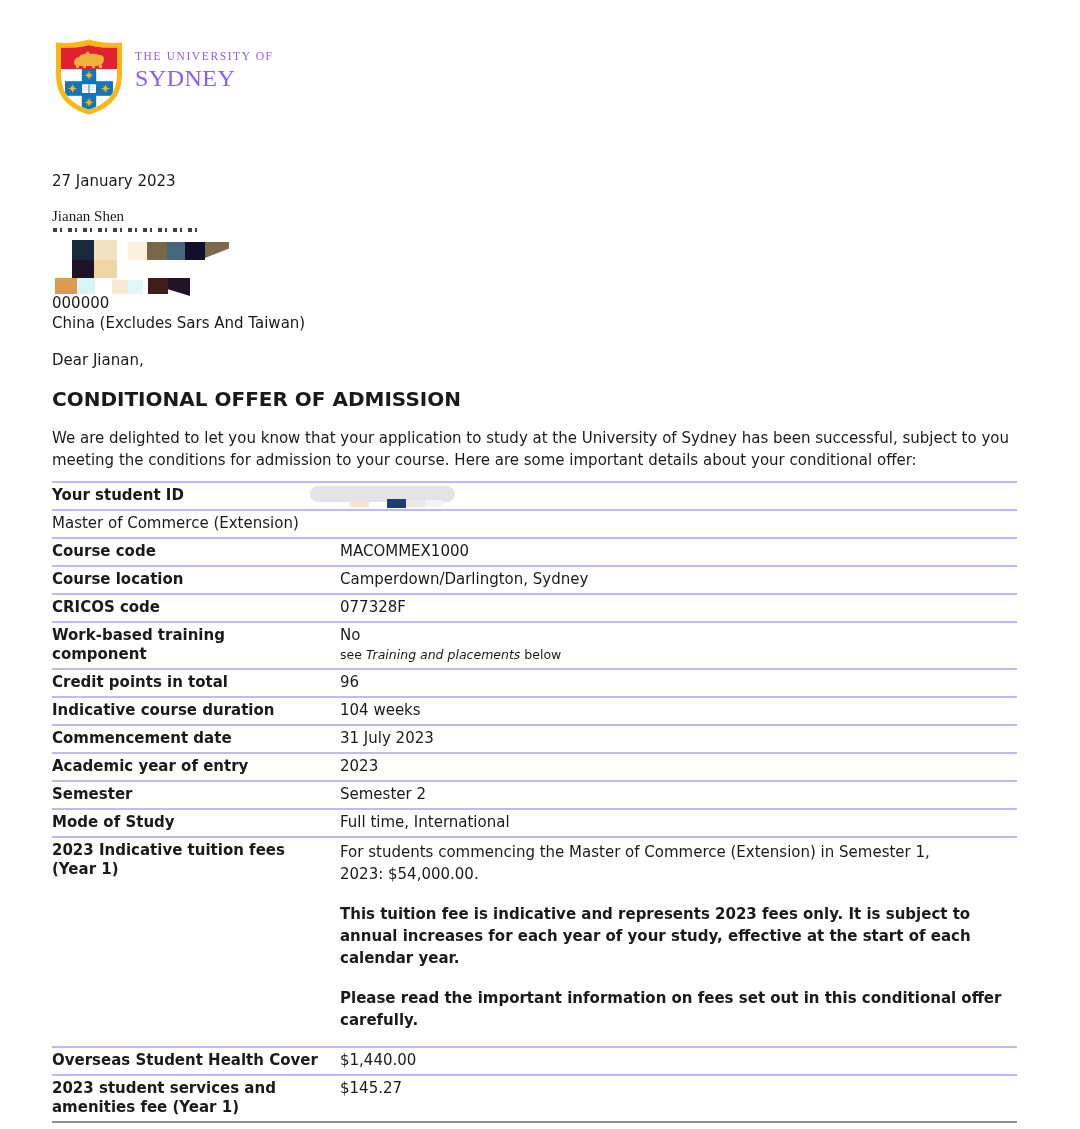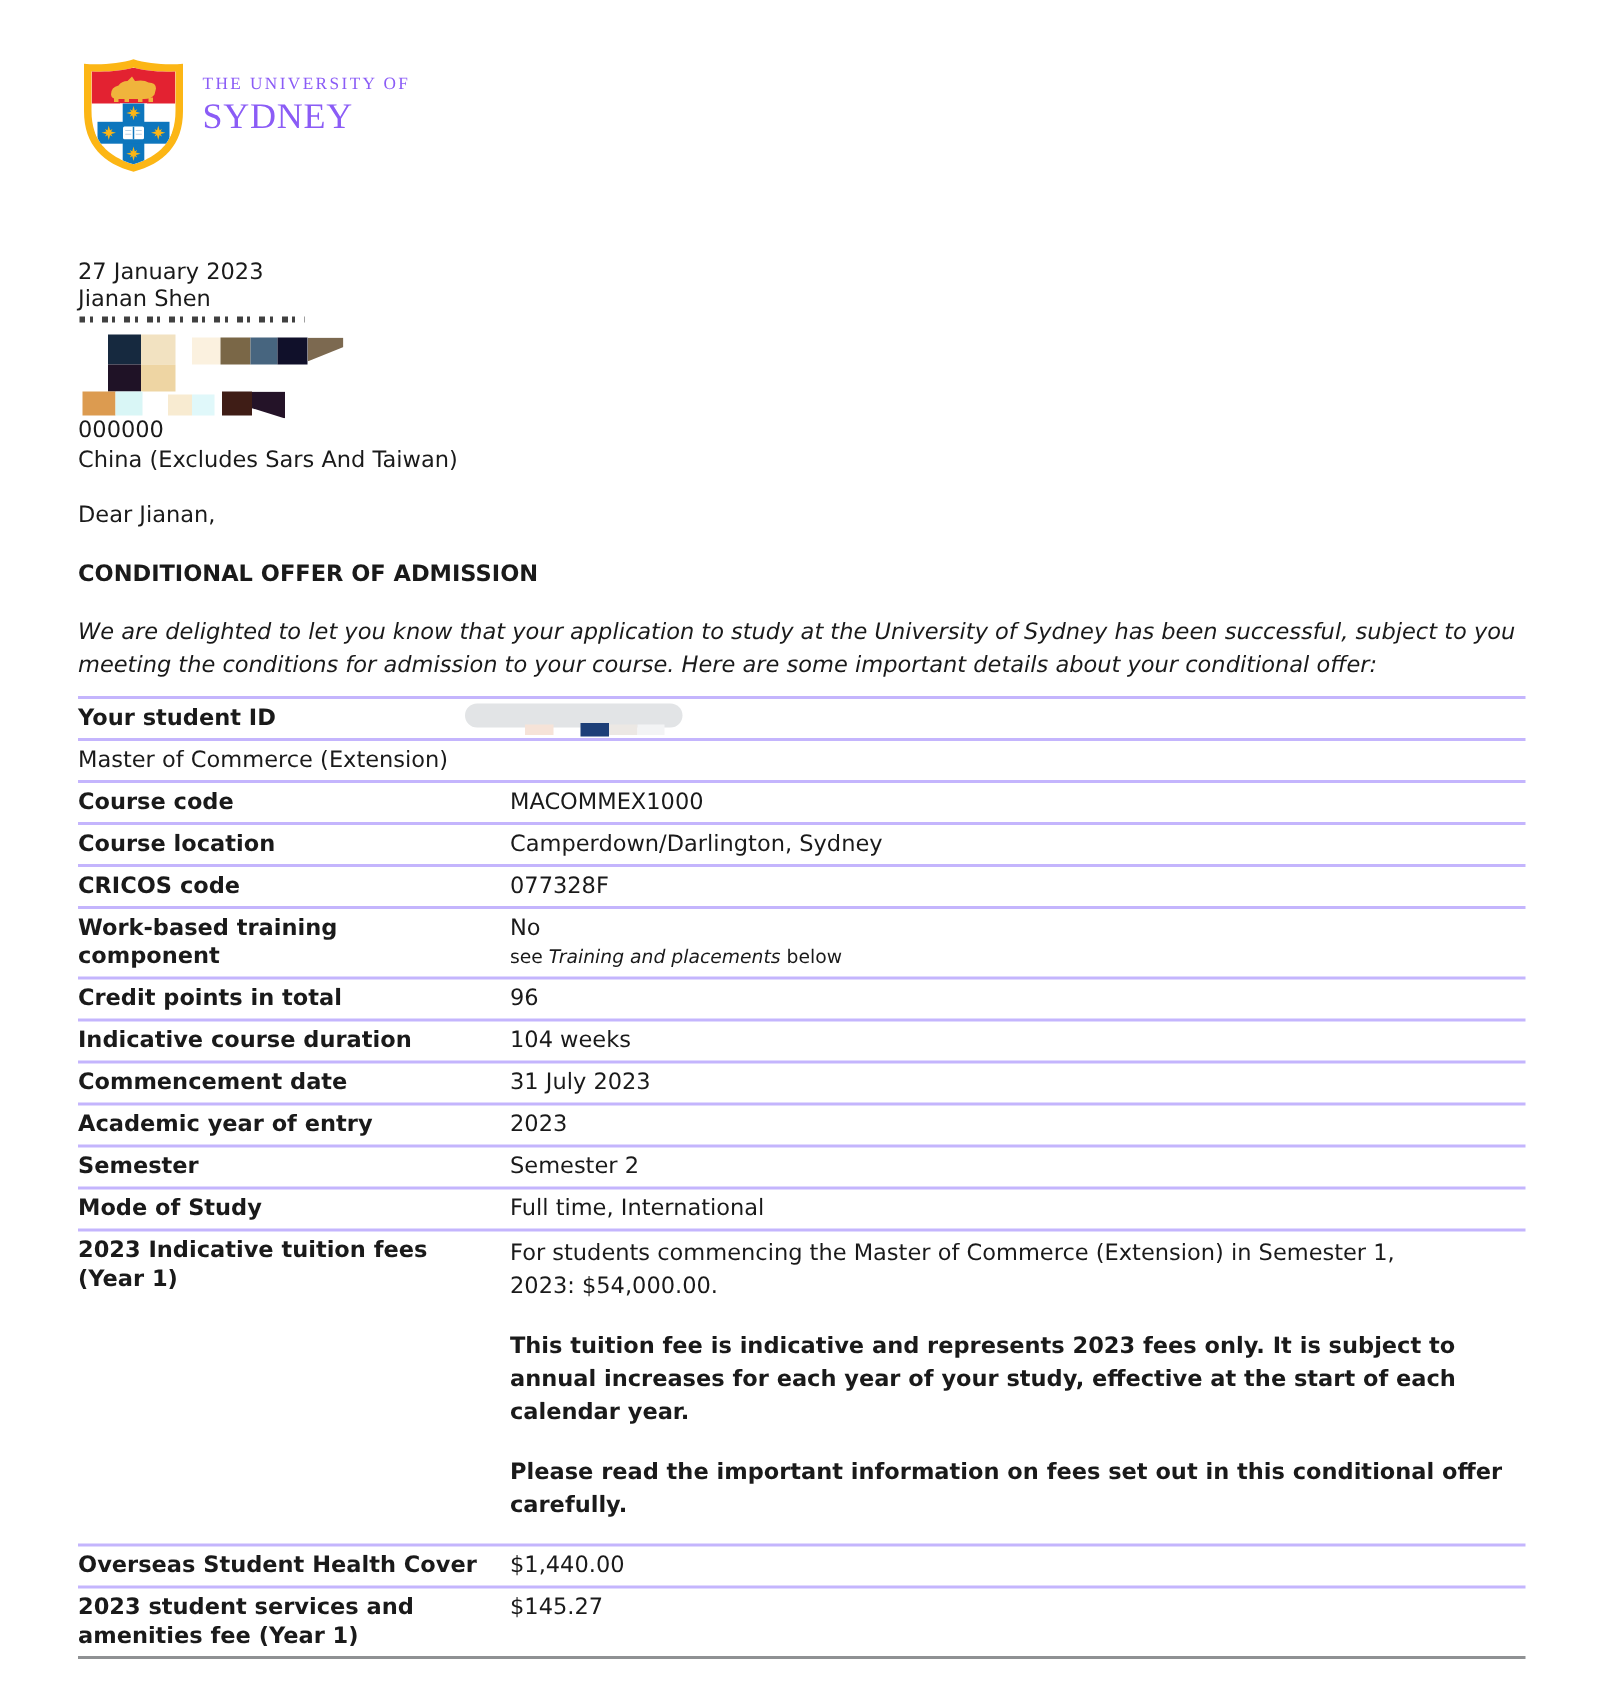--- a/index.html
+++ b/index.html
@@ -18,29 +18,29 @@
 
   
   .logo-row{display:flex;align-items:flex-start;gap:9px;height:78px;}
   .shield{width:74px;height:78px;flex:0 0 auto;}
   .wordmark{margin-top:12px;color:#8b5cf6;}
   .wm-small{font-family:"Liberation Serif","DejaVu Serif",serif;font-size:11.5px;letter-spacing:1.6px;line-height:12px;}
   .wm-large{font-family:"Liberation Serif","DejaVu Serif",serif;font-size:24px;letter-spacing:0.5px;line-height:32px;margin-top:0px;}
 
   
   .date{margin-top:56px;}
-  .recipient{}
+  .recipient{margin-top:17px;font-family:Liberation Serif, serif;}
   .redaction-zone{position:relative;height:66px;width:260px;margin-top:3px;}
   .cutline{position:absolute;top:0;left:1px;width:150px;height:4px;opacity:.9;
     background:repeating-linear-gradient(90deg,#2b2b2b 0 4px,transparent 4px 7px,#2b2b2b 7px 9px,transparent 9px 15px);}
   .rblock{position:absolute;}
   .country{margin-top:2px;}
   .salutation{margin-top:19px;}
-  .heading{margin-top:21px;font-weight:bold;font-size:15px;line-height:18px;}
-  .intro{margin-top:19px;line-height:22.4px;max-width:966px;font-style:italic;}
+  .heading{margin-top:21px;font-weight:bold;font-size:20px;line-height:18px;}
+  .intro{margin-top:19px;line-height:22.4px;max-width:966px;}
 
   
   .offer-table{margin-top:9px;width:965px;border-bottom:2px solid #8f9193;}
   .trow{display:grid;grid-template-columns:288px 1fr;border-top:2px solid #c4b5fd;padding:3px 0 4px;}
   .tlabel{font-weight:bold;white-space:pre-line;line-height:19px;}
   .tvalue{line-height:19px;}
   .note{font-size:12.5px;line-height:16px;margin-top:2px;}
   .note .it{font-style:italic;}
   .sid-cell{position:relative;}
   .fee-cell p{line-height:22.4px;}

